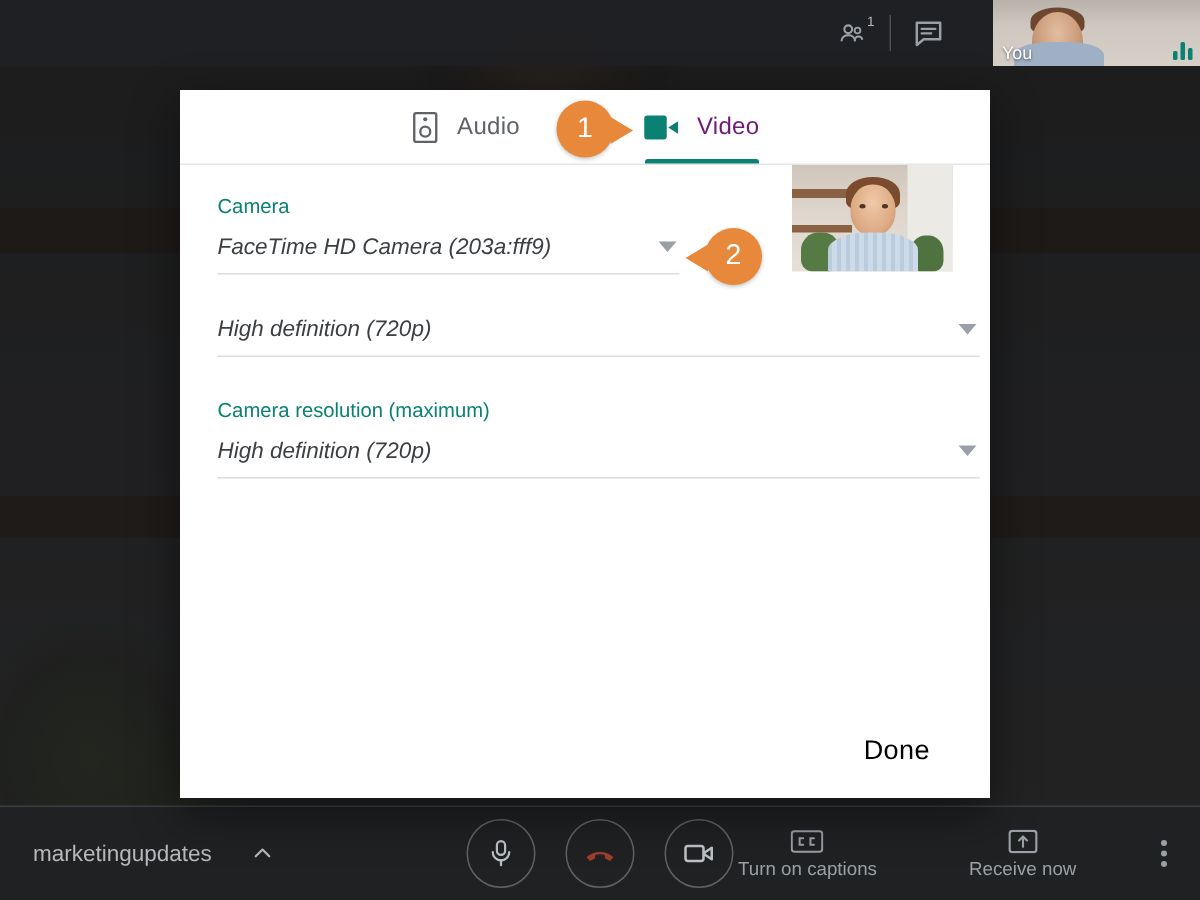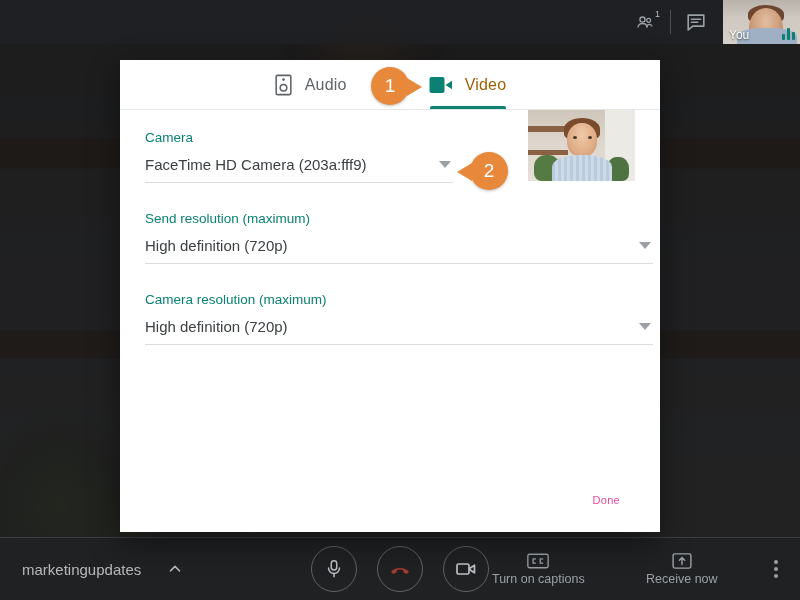--- a/index.html
+++ b/index.html
@@ -76,25 +76,26 @@
   .badge-count {
     position: absolute;
     top: 9px; right: 8px;
     font-size: 9px;
     color: #b5bbc0;
     font-family: "Liberation Sans", sans-serif;
   }
 
   
   .selfview {
-    width: 77px; height: 44px;
+    width: 91px; height: 44px;
     position: relative;
     overflow: hidden;
-    margin-left: 4px;
+    margin-left: 20px;
     background: linear-gradient(to bottom, #b9b2aa 0%, #cfc8c0 40%, #d6d0c8 100%);
+    padding-left: 47px;
   }
   .selfview .sv-person {
     position: absolute;
     left: 26px; top: 8px;
     width: 34px; height: 40px;
     border-radius: 50% 50% 42% 42%;
     background: radial-gradient(ellipse at 50% 35%, #e3bda0 0%, #c99a79 62%, #9c7050 100%);
   }
   .selfview .sv-hair {
     position: absolute;
@@ -218,21 +219,21 @@
     position: relative;
   }
   .tab {
     display: flex;
     align-items: center;
     gap: 12px;
     height: 49px;
     padding: 0 2px;
   }
   .tab-label { font-size: 16px; color: #5f6368; letter-spacing: .2px; }
-  .tab.active .tab-label { color: #a16207; }
+  .tab.active .tab-label { color: #701a75; }
   .tab-underline {
     position: absolute;
     bottom: 0;
     left: 310px;
     width: 76px;
     height: 3px;
     background: #0b8174;
     border-radius: 2px 2px 0 0;
   }
 
@@ -250,20 +251,21 @@
   .field {
     position: relative;
     margin-bottom: 28px;
   }
   .select-row {
     display: flex;
     align-items: center;
     justify-content: space-between;
     border-bottom: 1px solid #dadce0;
     padding-bottom: 9px;
+    font-style: italic;
   }
   .select-row.short { width: 308px; }
   .select-value {
     font-size: 15px;
     color: #3c4043;
   }
   .caret {
     width: 0; height: 0;
     border-left: 6px solid transparent;
     border-right: 6px solid transparent;
@@ -331,22 +333,22 @@
   }
 
   .dialog-footer {
     height: 64px;
     display: flex;
     align-items: center;
     justify-content: flex-end;
     padding-right: 32px;
   }
   .done-btn {
-    color: #ec4899;
-    font-size: 11px;
+    color: #000000;
+    font-size: 18px;
     letter-spacing: .3px;
     padding: 6px 8px;
   }
 
   
   .callout {
     position: absolute;
     z-index: 40;
     width: 38px; height: 38px;
     border-radius: 50%;
@@ -512,21 +514,20 @@
 
       <div class="field">
         <div class="field-label">Camera</div>
         <div class="select-row short">
           <span class="select-value">FaceTime HD Camera (203a:fff9)</span>
           <span class="caret"></span>
         </div>
       </div>
 
       <div class="field">
-        <div class="field-label">Send resolution (maximum)</div>
         <div class="select-row">
           <span class="select-value">High definition (720p)</span>
           <span class="caret"></span>
         </div>
       </div>
 
       <div class="field">
         <div class="field-label">Camera resolution (maximum)</div>
         <div class="select-row">
           <span class="select-value">High definition (720p)</span>

